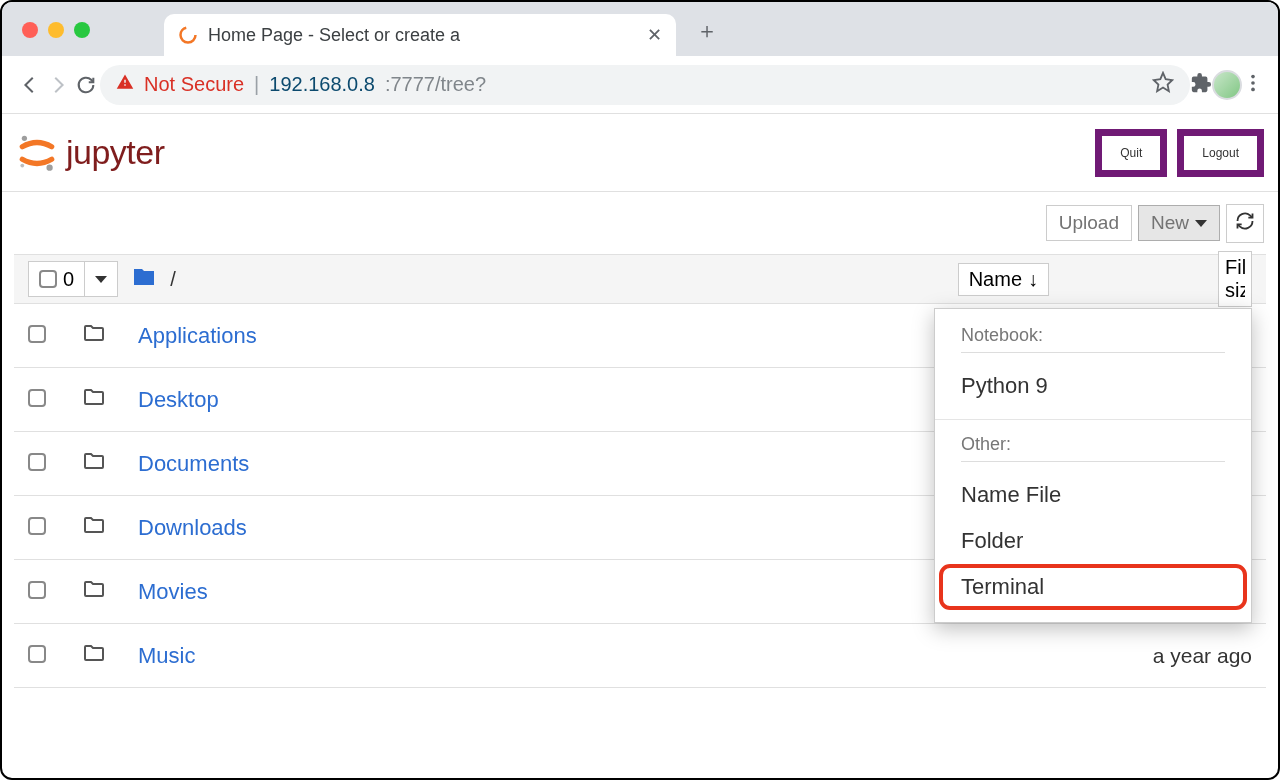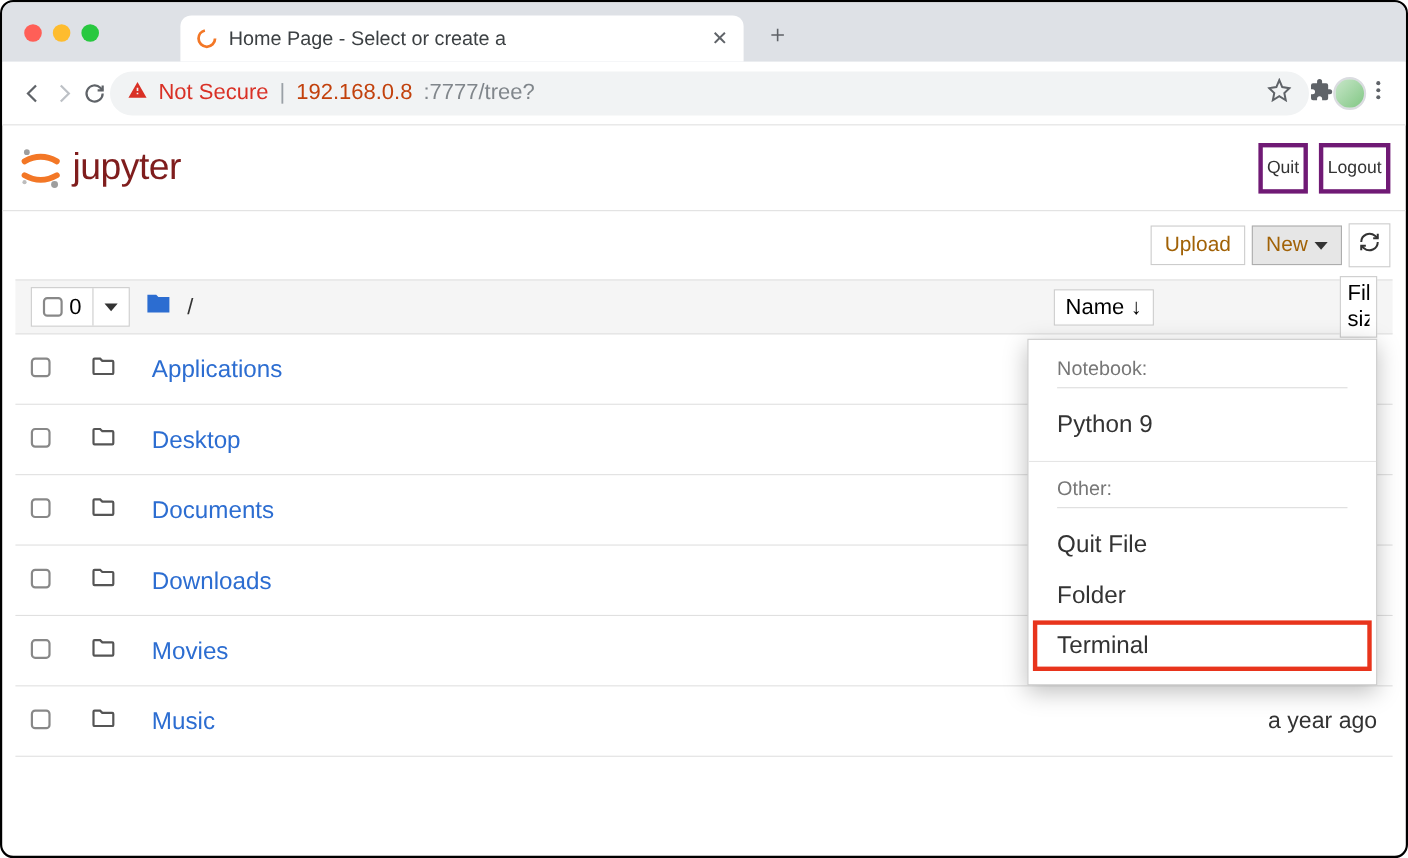--- a/index.html
+++ b/index.html
@@ -20,36 +20,36 @@
 
 
 .toolbar { height: 58px; background: #fff; display: flex; align-items: center; padding: 0 14px; border-bottom: 1px solid #e0e0e0; }
 .nav-btn { width: 28px; height: 28px; display: flex; align-items: center; justify-content: center; color: #5f6368; cursor: pointer; }
 .nav-btn.disabled { color: #bdc1c6; }
 .nav-btn svg { width: 22px; height: 22px; }
 .addrbar { flex: 1; background: #f1f3f4; border-radius: 24px; height: 40px; display: flex; align-items: center; padding: 0 16px; gap: 10px; font-size: 20px; }
 .warn-icon { color: #d93025; }
 .not-secure { color: #d93025; }
 .addr-sep { color: #9aa0a6; }
-.addr-host { color: #c2410c; }
+.addr-host { color: #0c4a6e; }
 .addr-path { color: #80868b; }
 .star-icon { color: #5f6368; margin-left: auto; }
 .ext-icon, .menu-icon { color: #5f6368; cursor: pointer; }
 .avatar { width: 30px; height: 30px; border-radius: 50%; background: linear-gradient(135deg,#c8e6c9,#81c784); border: 2px solid #dadce0; }
 
 
 .jp-header { height: 78px; border-bottom: 1px solid #e0e0e0; display: flex; align-items: center; padding: 0 14px; }
 .jp-logo { display: flex; align-items: center; gap: 8px; }
 .jp-logo-text { font-size: 34px; color: #7f1d1d; font-weight: 400; letter-spacing: -0.5px; }
 .jp-header-spacer { flex: 1; }
-.jp-btn { border: 4px solid #701a75; background: #fff; padding: 10px 4px; font-size: 16px; cursor: pointer; margin-left: 10px; color: #333; }
+.jp-btn { border: 7px solid #701a75; background: #fff; padding: 10px 18px; font-size: 12px; cursor: pointer; margin-left: 10px; color: #333; }
 
 
 .action-bar { height: 62px; display: flex; align-items: center; justify-content: flex-end; padding: 0 14px; gap: 6px; }
-.ab-btn { border: 1px solid #ccc; background: #fff; padding: 6px 12px; font-size: 19px; cursor: pointer; color: #a16207; }
+.ab-btn { border: 1px solid #ccc; background: #fff; padding: 6px 12px; font-size: 19px; cursor: pointer; color: #737373; }
 .ab-btn.new { background: #e6e6e6; border-color: #adadad; display: flex; align-items: center; gap: 6px; }
 .ab-btn.refresh { padding: 6px 8px; }
 .caret-down { width: 0; height: 0; border-left: 6px solid transparent; border-right: 6px solid transparent; border-top: 7px solid #333; display: inline-block; }
 
 
 .list-header { height: 50px; background: #f5f5f5; border-top: 1px solid #e0e0e0; border-bottom: 1px solid #e0e0e0; margin: 0 12px; display: flex; align-items: center; padding: 0 14px; gap: 14px; font-size: 20px; }
 .select-group { border: 1px solid #ccc; background: #fff; display: flex; align-items: center; height: 36px; }
 .select-group .cb { padding: 0 10px; display: flex; align-items: center; gap: 6px; }
 .select-group .dd { border-left: 1px solid #ccc; padding: 0 10px; height: 100%; display: flex; align-items: center; }
 .checkbox { width: 18px; height: 18px; border: 2px solid #888; border-radius: 4px; display: inline-block; }
@@ -66,21 +66,21 @@
 .file-row .ficon { color: #555; }
 .file-row .fname { color: #2c6dd1; cursor: pointer; }
 .file-row .fspacer { flex: 1; }
 .file-row .ftime { color: #333; font-size: 21px; }
 
 
 .dropdown { position: absolute; right: 28px; top: 308px; width: 318px; background: #fff; border: 1px solid rgba(0,0,0,0.2); box-shadow: 0 6px 20px rgba(0,0,0,0.25); padding: 12px 0; z-index: 100; }
 .dd-heading { font-size: 18px; color: #777; padding: 4px 26px 6px; }
 .dd-divider { height: 1px; background: #ddd; margin: 0 26px 10px; }
 .dd-item { font-size: 22px; color: #333; padding: 10px 26px; cursor: pointer; }
-.dd-item.highlighted { outline: 4px solid #e8341c; outline-offset: -4px; margin: 0 4px; padding: 10px 22px; }
+.dd-item.highlighted { outline: 4px solid #e8341c; outline-offset: -4px; margin: 0 4px; padding: 10px 22px; border-radius: 11px; }
 .dd-sep { height: 1px; background: #e5e5e5; margin: 10px 0; }
 </style>
 </head>
 <body>
 
 <div class="browser-chrome">
   <div class="traffic-lights">
     <div class="tlight red"></div>
     <div class="tlight yellow"></div>
     <div class="tlight green"></div>
@@ -263,16 +263,16 @@
   </div>
 </div>
 
 <div class="dropdown">
   <div class="dd-heading">Notebook:</div>
   <div class="dd-divider"></div>
   <div class="dd-item">Python 9</div>
   <div class="dd-sep"></div>
   <div class="dd-heading">Other:</div>
   <div class="dd-divider"></div>
-  <div class="dd-item">Quit File</div>
+  <div class="dd-item">Name File</div>
   <div class="dd-item">Folder</div>
   <div class="dd-item highlighted">Terminal</div>
 </div>
 
 </body></html>

